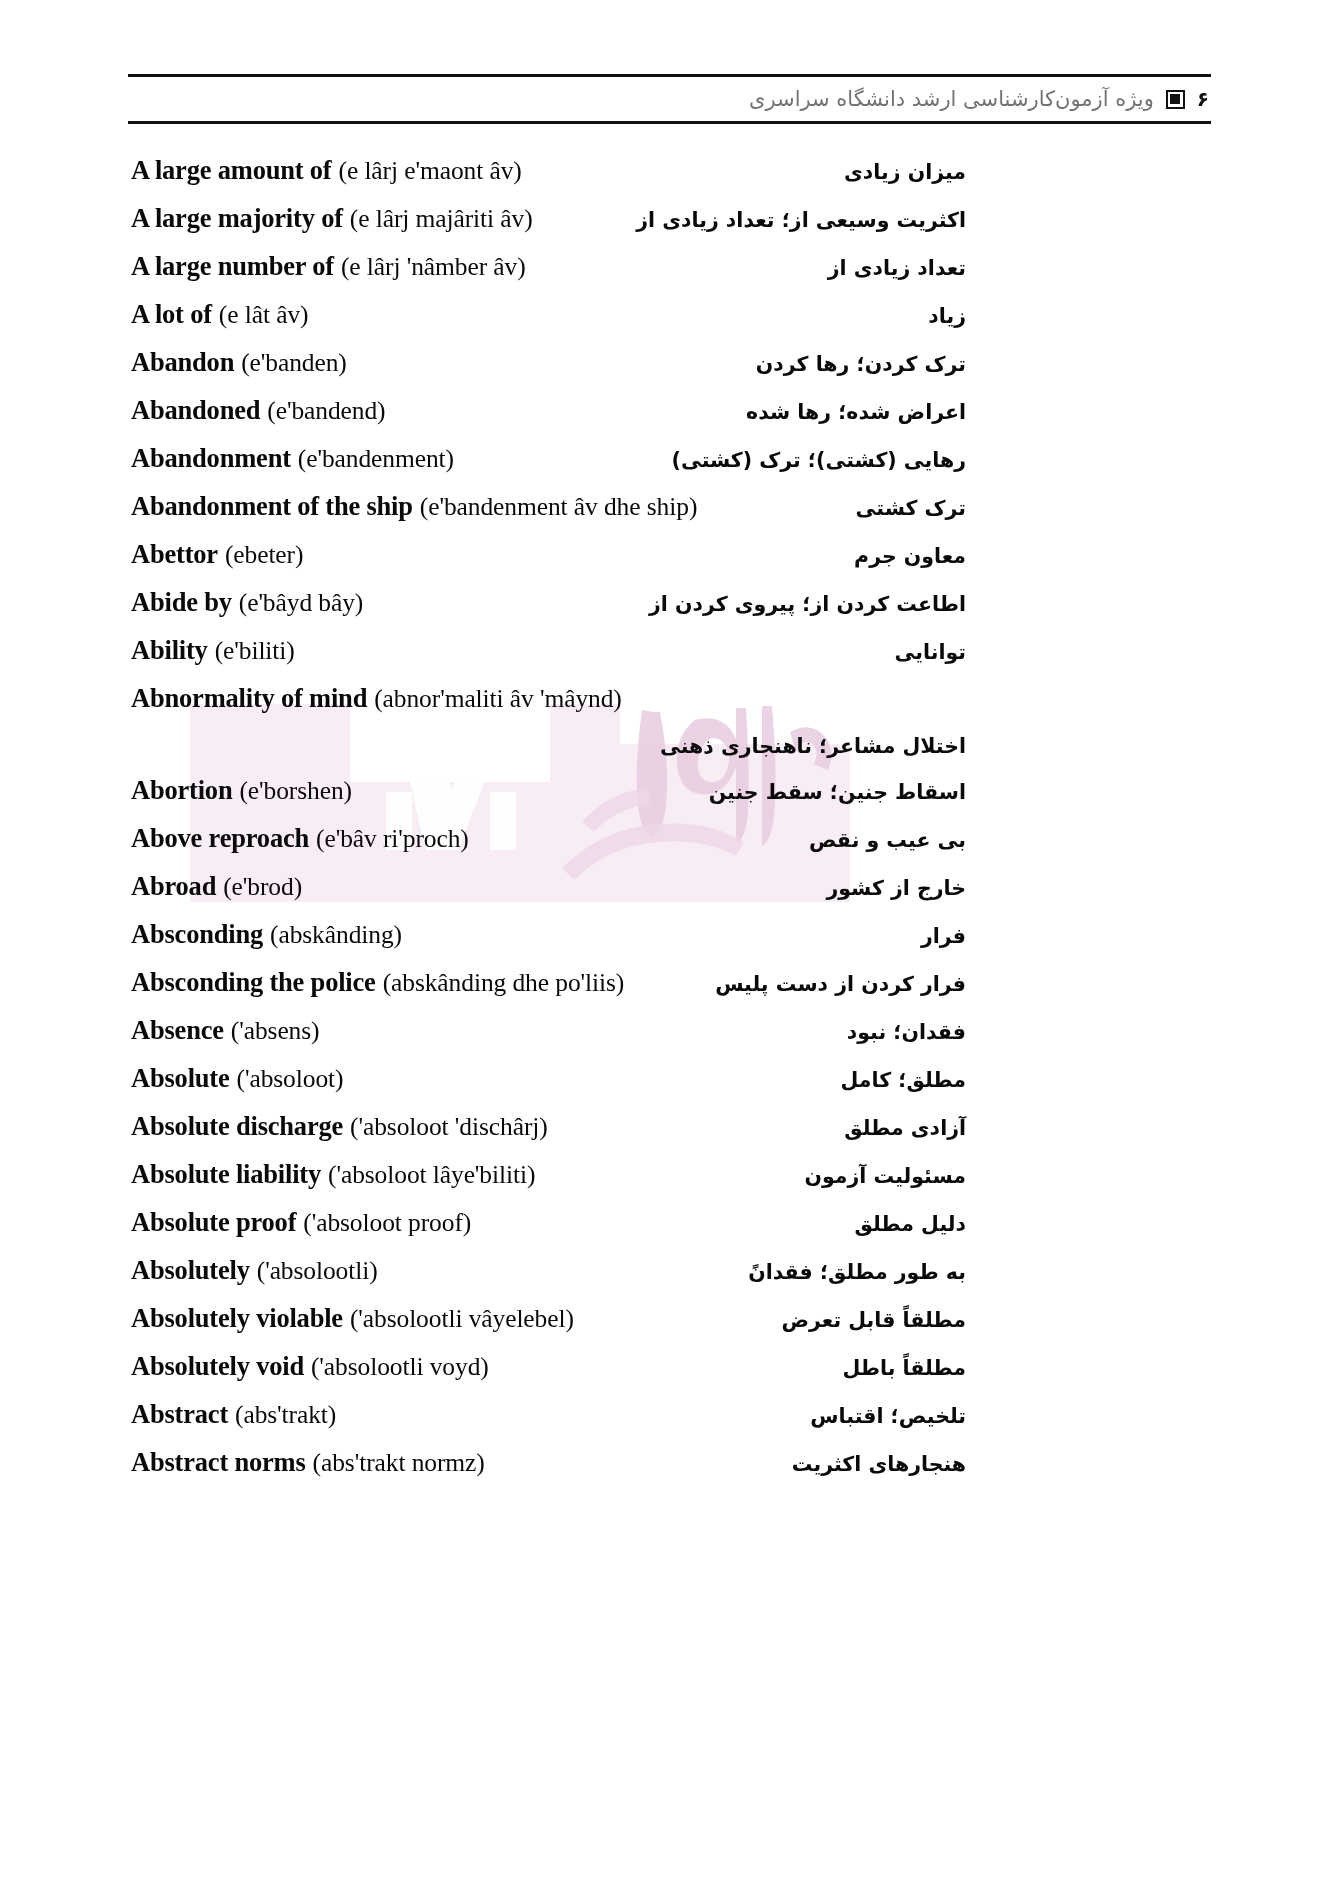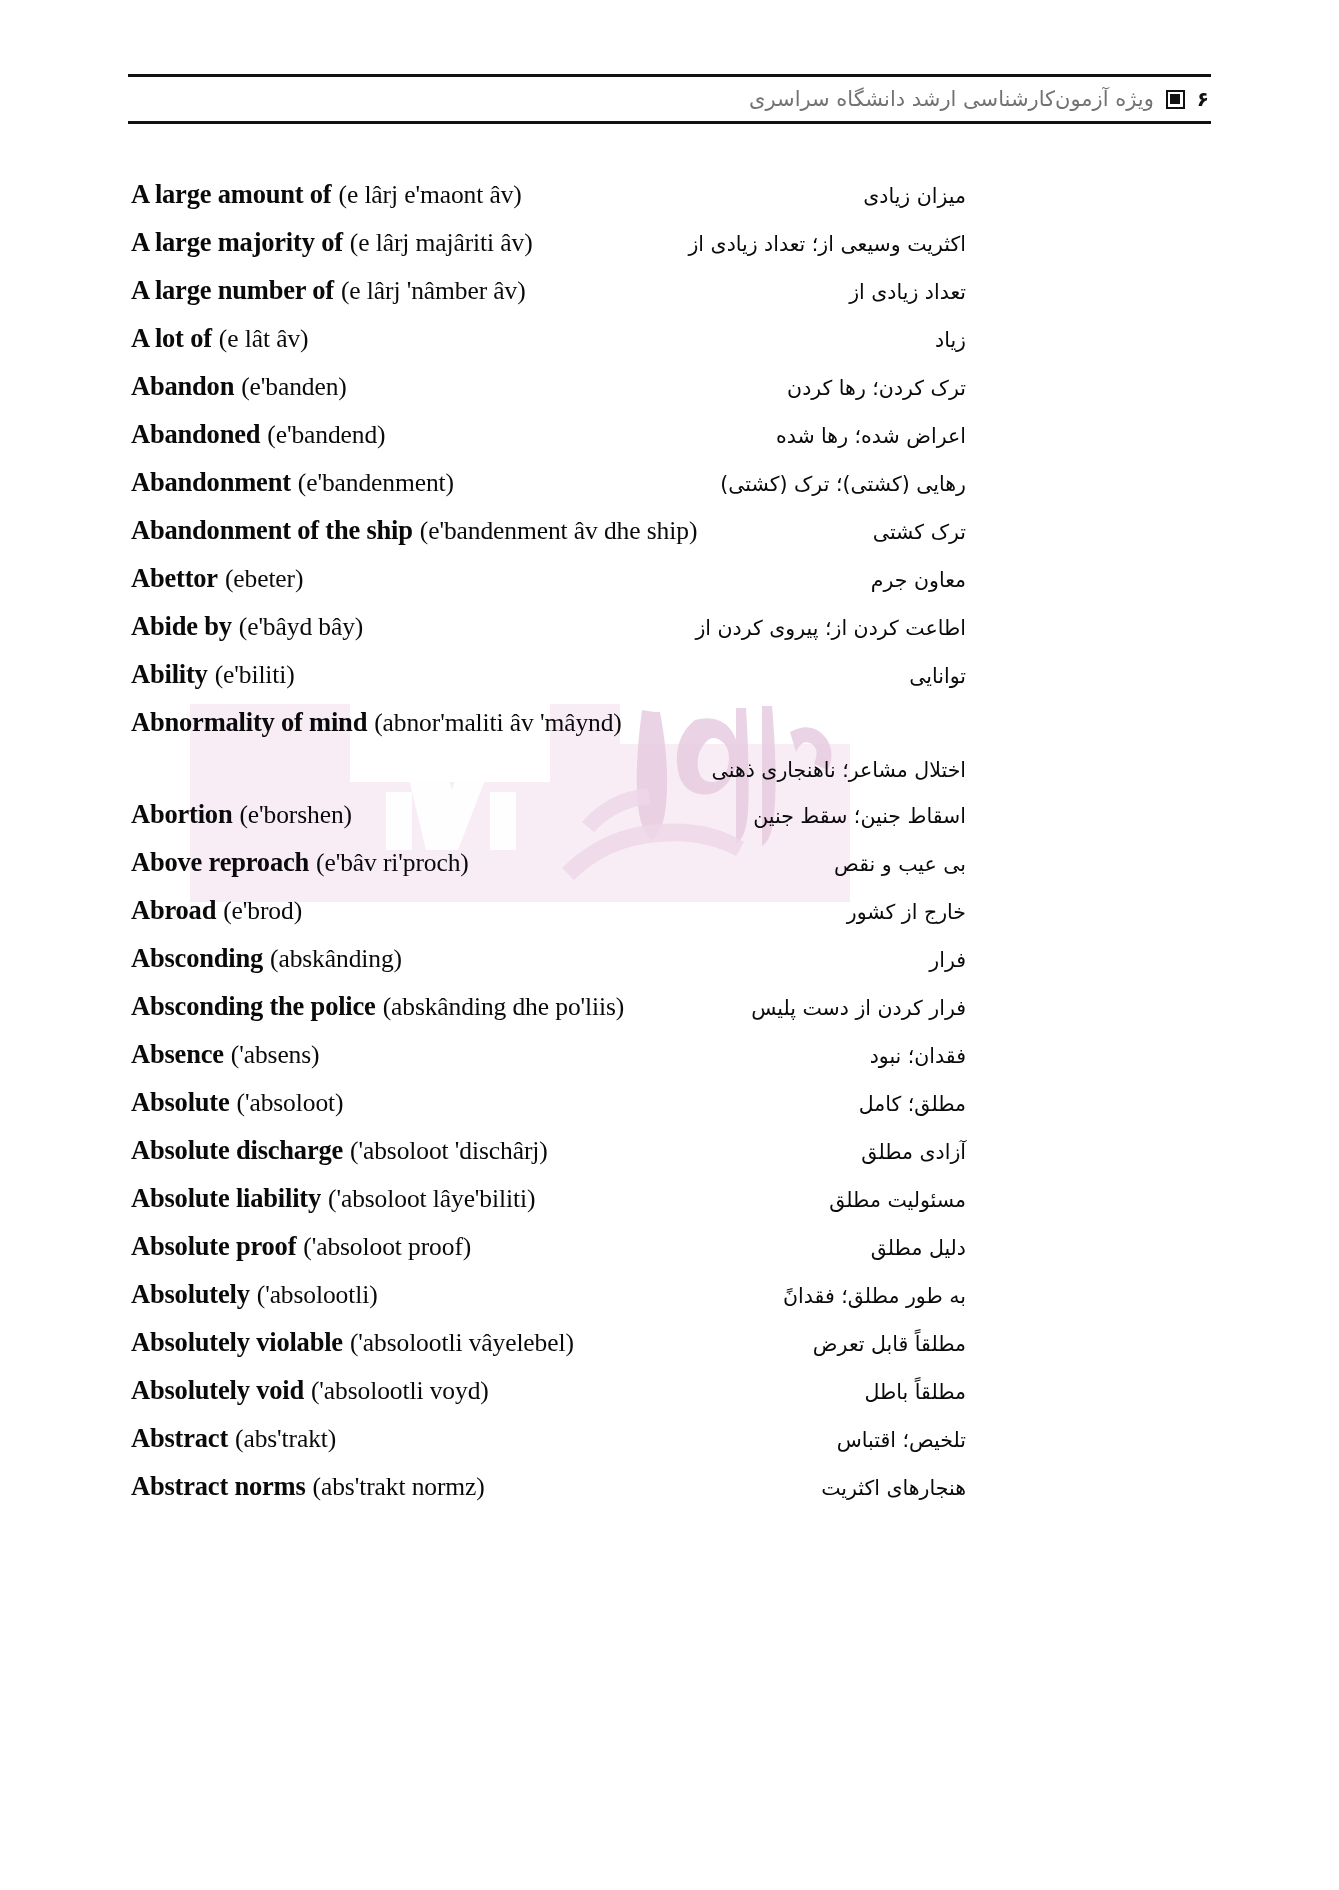--- a/index.html
+++ b/index.html
@@ -94,21 +94,21 @@
     font-size: 20px;
     font-weight: bold;
     color: #111111;
     direction: rtl;
   }
 
   
   .entries {
     position: absolute;
     left: 0;
-    top: 172px;
+    top: 148px;
     width: 1094px;
     z-index: 1;
   }
   .entry {
     position: relative;
     min-height: 44px;
     margin-bottom: 0px;
   }
   .entry-row {
     display: flex;
@@ -135,21 +135,21 @@
     font-size: 25.5px;
     color: #0a0a0a;
     margin-left: 7px;
     letter-spacing: -0.1px;
   }
   .entry-fa {
     flex: 0 0 auto;
     direction: rtl;
     text-align: right;
     font-family: "DejaVu Sans", "Liberation Sans", sans-serif;
-    font-weight: normal;
+    font-weight: bold;
     font-size: 20.5px;
     color: #0a0a0a;
     line-height: 44px;
     white-space: nowrap;
     letter-spacing: -0.3px;
   }
   
   .entry.wrapped .entry-row {
     display: block;
     padding: 0 128px 0 131px;
@@ -321,21 +321,21 @@
       </div>
       <div class="entry">
         <div class="entry-row">
           <div class="entry-en"><span class="term">Absolute discharge</span><span class="phon">('absoloot 'dischârj)</span></div>
           <div class="entry-fa">آزادی مطلق</div>
         </div>
       </div>
       <div class="entry">
         <div class="entry-row">
           <div class="entry-en"><span class="term">Absolute liability</span><span class="phon">('absoloot lâye'biliti)</span></div>
-          <div class="entry-fa">مسئولیت مطلق</div>
+          <div class="entry-fa">مسئولیت آزمون</div>
         </div>
       </div>
       <div class="entry">
         <div class="entry-row">
           <div class="entry-en"><span class="term">Absolute proof</span><span class="phon">('absoloot proof)</span></div>
           <div class="entry-fa">دلیل مطلق</div>
         </div>
       </div>
       <div class="entry">
         <div class="entry-row">

